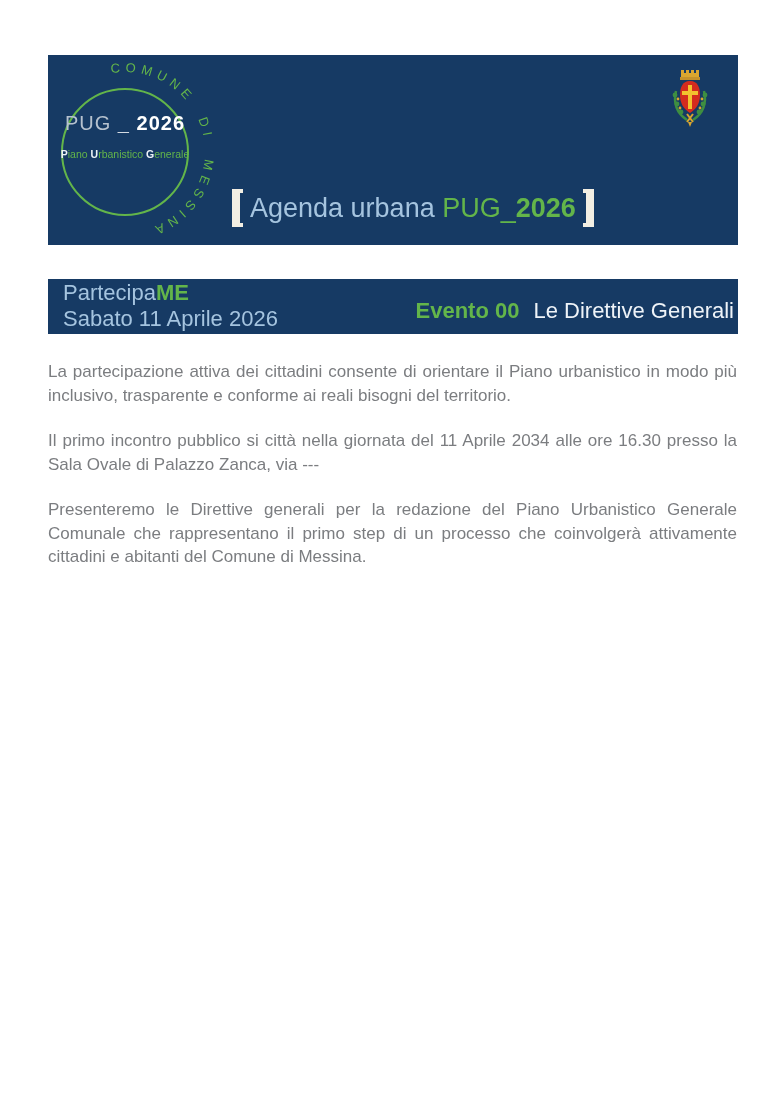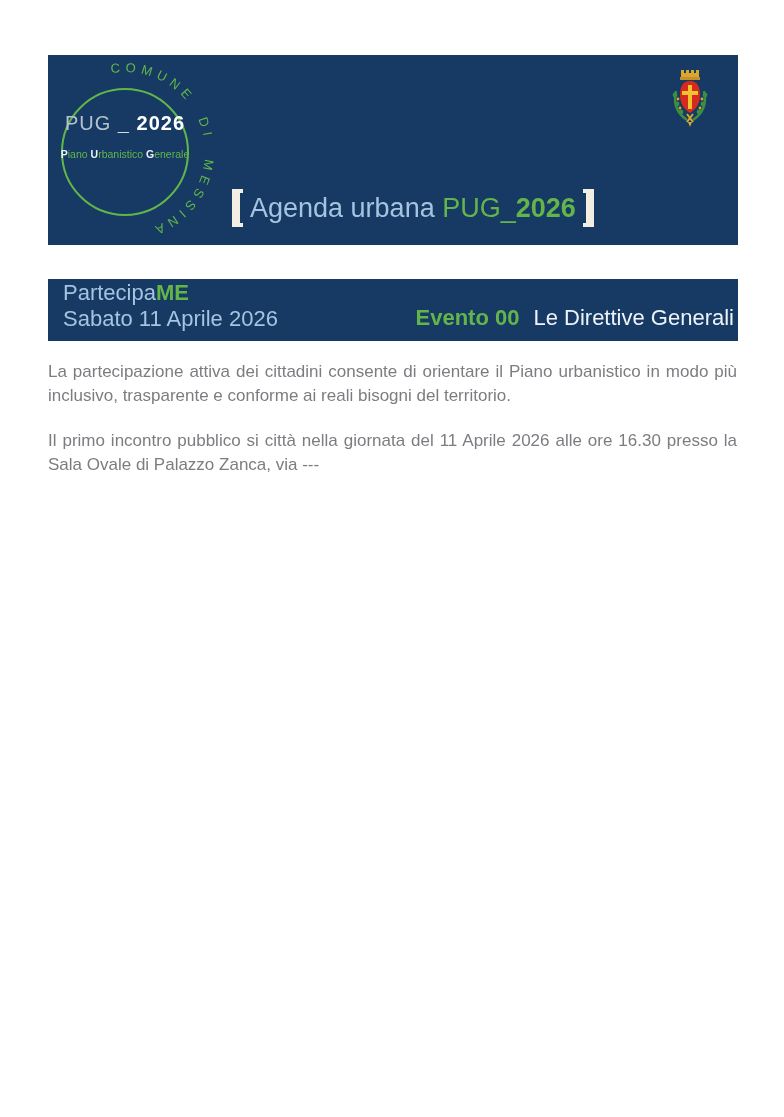--- a/index.html
+++ b/index.html
@@ -28,21 +28,21 @@
   .t2-green{fill:var(--green);}
   .coat{position:absolute;left:620px;top:11px;}
 
   .headline{position:absolute;left:184px;top:134px;display:flex;align-items:center;gap:7px;}
   .bracket{display:inline-block;width:11px;height:38px;}
   .bracket.open{border-left:8px solid var(--cream);border-top:4px solid var(--cream);border-bottom:4px solid var(--cream);}
   .bracket.close{border-right:8px solid var(--cream);border-top:4px solid var(--cream);border-bottom:4px solid var(--cream);}
   .headline-text{font-size:27px;white-space:pre;}
 
   
-  .event-bar{position:absolute;left:48px;top:279px;width:690px;height:62px;background:var(--navy);padding:1px 4px 0 15px;}
+  .event-bar{position:absolute;left:48px;top:279px;width:690px;height:55px;background:var(--navy);padding:1px 4px 0 15px;}
   .eb-left{display:flex;flex-direction:column;}
   .eb-line1,.eb-line2{font-size:22px;line-height:26px;white-space:pre;}
   .eb-line2{color:var(--lightblue);}
   .eb-right{position:absolute;right:4px;bottom:10px;font-size:22px;line-height:26px;white-space:pre;}
 
   
   .run-lightblue{color:var(--lightblue);}
   .run-green{color:var(--green);}
   .run-gb{color:var(--green);font-weight:700;}
   .run-b{font-weight:400;}
@@ -103,16 +103,17 @@
   <section class="event-bar">
     <div class="eb-left">
       <div class="eb-line1"><span class="run-lightblue">Partecipa</span><span class="run-gb">ME</span></div>
       <div class="eb-line2">Sabato 11 Aprile 2026</div>
     </div>
     <div class="eb-right"><span class="run-gb">Evento 00</span><span class="run-white">Le Direttive Generali</span></div>
   </section>
 
   <main class="content">
       <p><span class="run-n">La partecipazione attiva dei cittadini consente di orientare il Piano urbanistico in modo più inclusivo, trasparente e conforme ai reali bisogni del territorio.</span></p>
-      <p><span class="run-n">Il </span><span class="run-b">primo incontro</span><span class="run-n"> pubblico si città nella giornata del </span><span class="run-b">11 Aprile 2026</span><span class="run-n"> alle ore 16.30 presso la Sala Ovale di Palazzo Zanca, via ---</span></p>
+      <p><span class="run-n">Il </span><span class="run-b">primo incontro</span><span class="run-n"> pubblico si città nella giornata del </span><span class="run-b">11 Aprile 2034</span><span class="run-n"> alle ore 16.30 presso la Sala Ovale di Palazzo Zanca, via ---</span></p>
+      <p><span class="run-n">Presenteremo le Direttive generali per la redazione del Piano Urbanistico Generale Comunale che rappresentano il primo step di un processo che coinvolgerà attivamente cittadini e abitanti del Comune di Messina.</span></p>
     </main>
 
 </div>
 
 </body></html>

